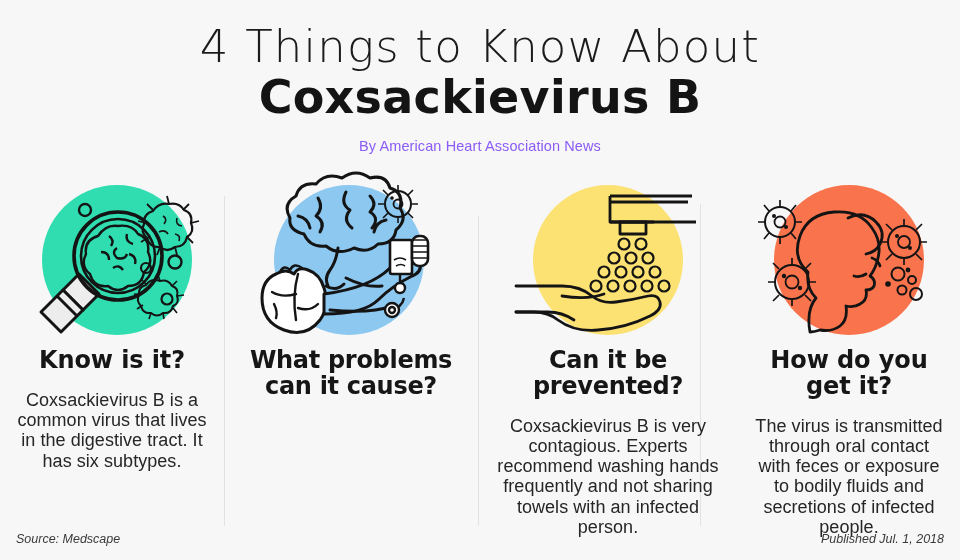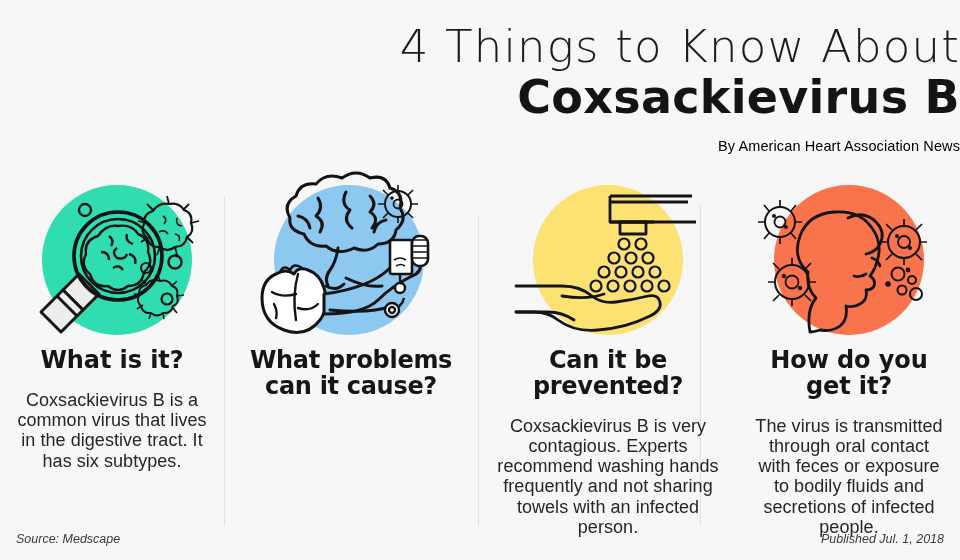--- a/index.html
+++ b/index.html
@@ -18,21 +18,21 @@
   .infographic {
     width: 960px;
     height: 560px;
     position: relative;
     box-sizing: border-box;
   }
 
   
   .header {
     padding-top: 22px;
-    text-align: right;
+    text-align: center;
   }
   .title-line1 {
     font-size: 45px;
     font-weight: 300;
     letter-spacing: 1.2px;
     line-height: 1.12;
     color: #1b1b1b;
     font-family: "DejaVu Sans", sans-serif;
   }
   .title-line2 {
@@ -40,21 +40,21 @@
     font-weight: 700;
     letter-spacing: 0.3px;
     line-height: 1.18;
     margin-top: -2px;
     color: #141414;
     font-family: "DejaVu Sans", sans-serif;
   }
   .byline {
     font-size: 14.5px;
     font-weight: 400;
-    color: #000000;
+    color: #8b5cf6;
     margin-top: 13px;
     letter-spacing: 0.1px;
   }
 
   
   .columns {
     position: absolute;
     top: 182px;
     left: 0;
     width: 960px;
@@ -177,21 +177,21 @@
               <path d="M143 99 l-2 -6 M155 104 l5 -5 M160 114 l7 -1 M156 126 l4 5 M146 131 l1 6 M134 131 l-2 6 M126 123 l-6 4 M124 113 l-7 -1 M130 103 l-5 -5"></path>
             </g>
           </g>
 
           <circle cx="68" cy="28" r="6" fill="none" stroke="#141414" stroke-width="2.4"></circle>
           <circle cx="158" cy="80" r="6.5" fill="none" stroke="#141414" stroke-width="2.4"></circle>
           <circle cx="129" cy="86" r="5" fill="none" stroke="#141414" stroke-width="2.2"></circle>
           <circle cx="150" cy="117" r="5.5" fill="none" stroke="#141414" stroke-width="2.2"></circle>
         </svg>
       </div>
-      <div class="col-heading">What is it?</div>
+      <div class="col-heading">Know is it?</div>
       <div class="col-body">Coxsackievirus B is a common virus that lives in the digestive tract. It has six subtypes.</div>
     </div>
 
     <div class="col col-2">
       <div class="icon-wrap">
         <svg width="210" height="160" viewBox="0 0 210 160">
           <circle cx="103" cy="78" r="75" fill="#8dc8f0"></circle>
 
           <g stroke="#141414" stroke-width="3" fill="none" stroke-linejoin="round" stroke-linecap="round">
             <path d="M44 36 q-8 -14 6 -22 q4 -14 20 -12 q10 -12 26 -6 q14 -10 28 0 q16 -4 20 10 q14 4 10 20 q8 12 -4 22 q-2 14 -18 14 q-10 10 -24 4 q-16 8 -28 -2 q-16 2 -22 -12 q-16 -4 -14 -16 Z"></path>

